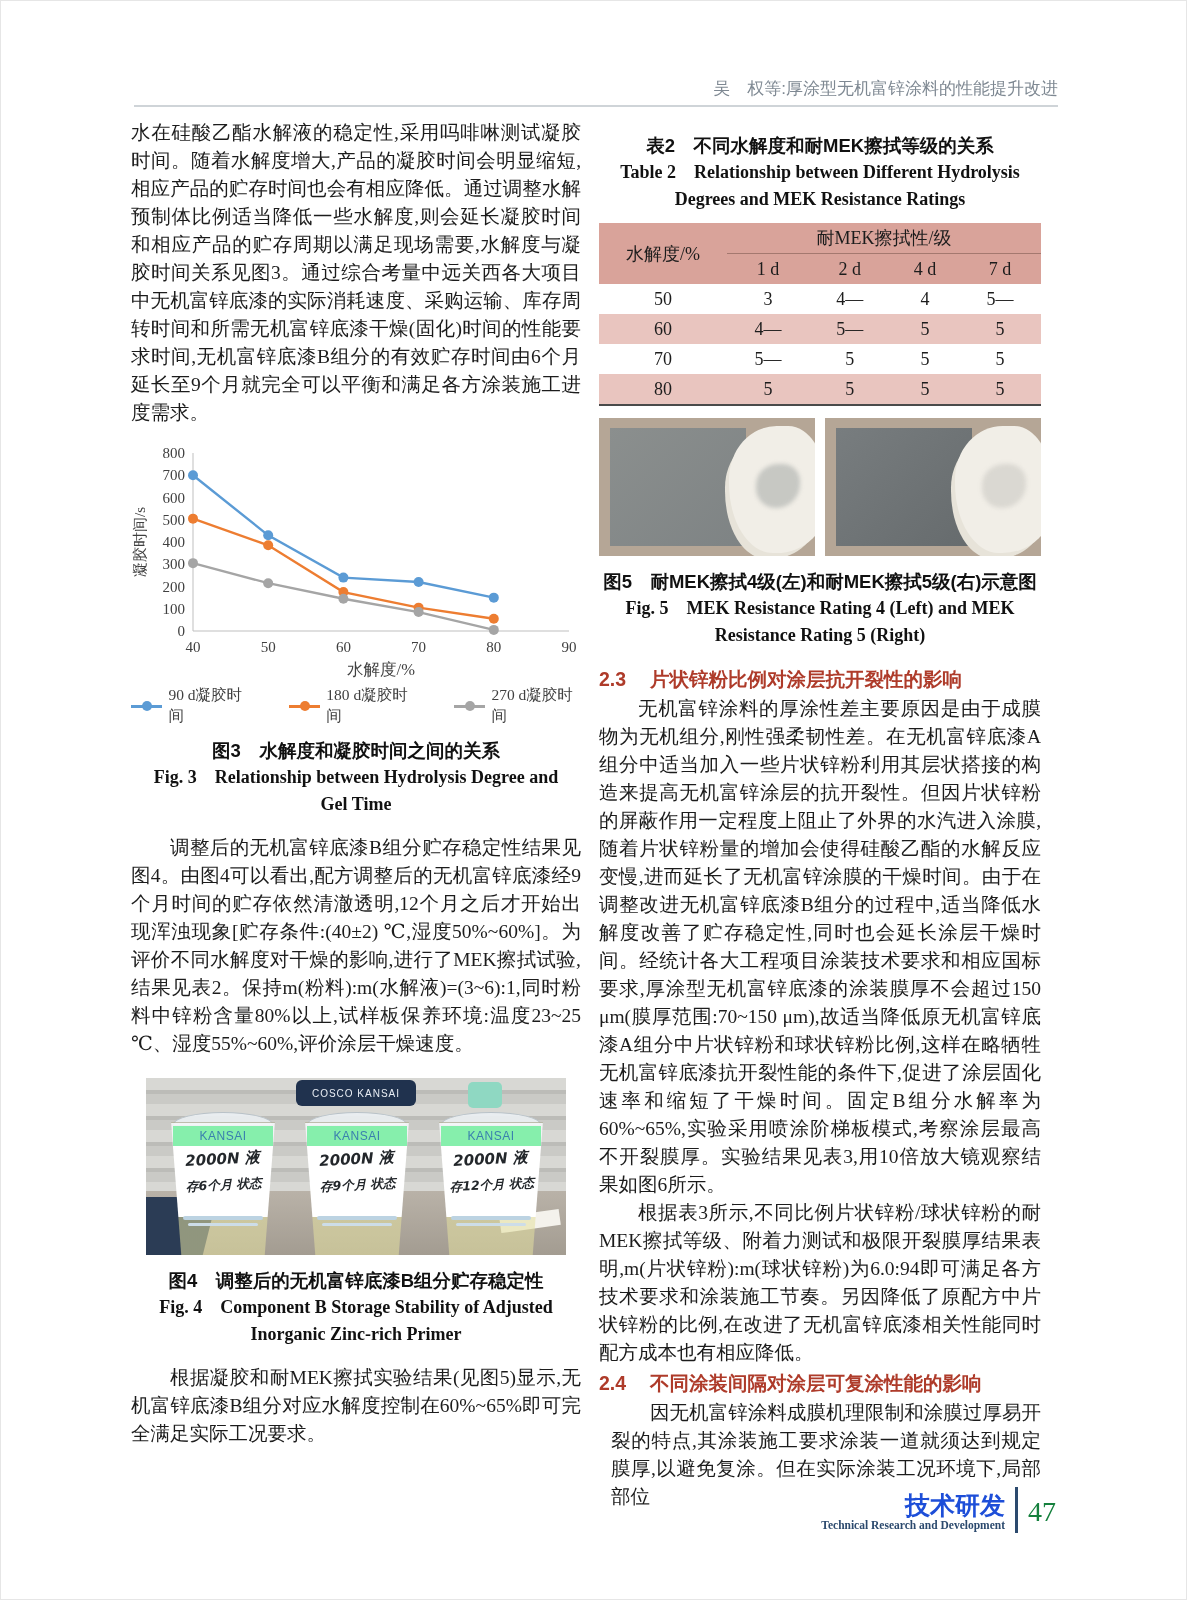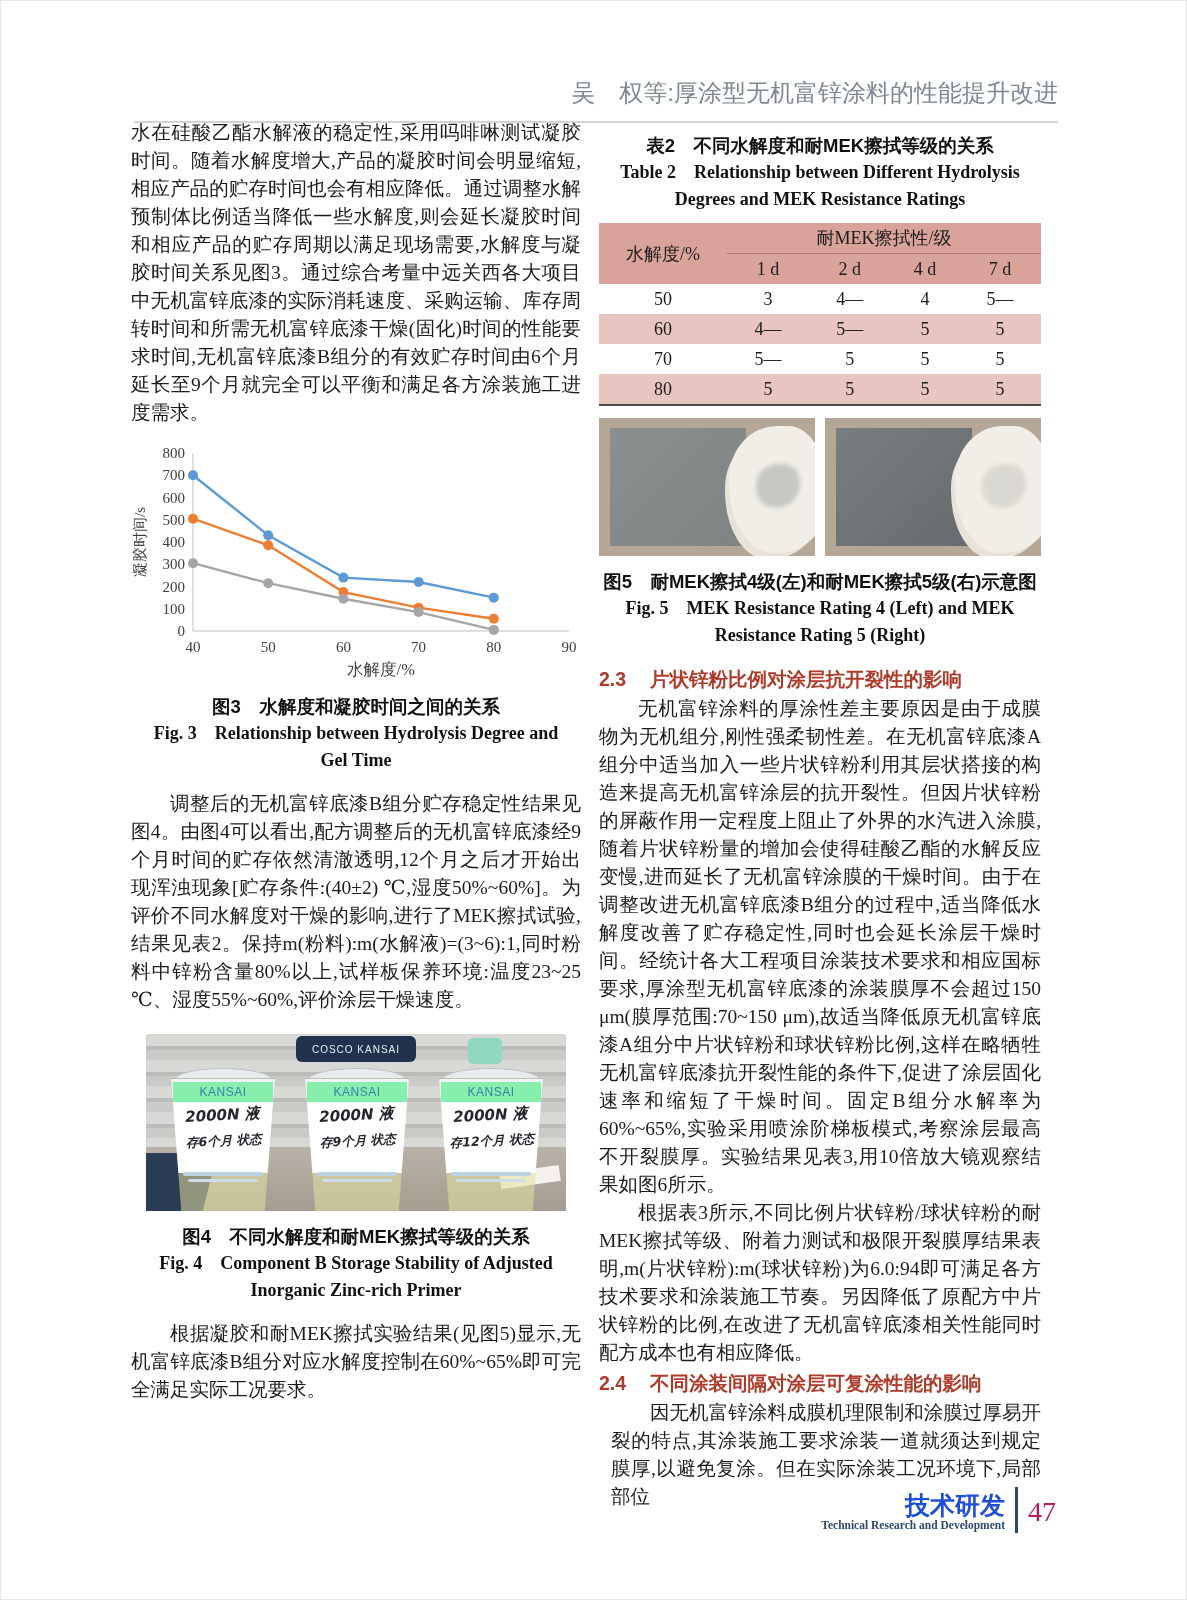--- a/index.html
+++ b/index.html
@@ -2,21 +2,21 @@
 <html><head>
 <meta charset="utf-8">
 <style>
   html,body{margin:0;padding:0;background:#fff;}
   .page{position:relative;width:1187px;height:1600px;margin:0 auto;background:#fff;
         border:1px solid #e6e6e6;box-sizing:border-box;overflow:hidden;
         font-family:"Liberation Serif","DejaVu Serif",serif;color:#1c1c1c;}
   
   .hdr{position:absolute;top:76px;left:133px;width:924px;text-align:right;
        font-family:"Liberation Sans","DejaVu Sans",sans-serif;
-       font-size:24px;color:#7e8892;padding-bottom:12px;border-bottom:2px solid #cfd4d8;}
+       font-size:17px;color:#7e8892;padding-bottom:5px;border-bottom:2px solid #cfd4d8;}
   
   .colL{position:absolute;left:130px;top:118px;width:450px;}
   .colR{position:absolute;left:598px;top:131px;width:442px;}
   .para{font-size:19.5px;line-height:28px;text-align:justify;text-justify:inter-ideograph;margin:0;}
   .indent{text-indent:2em;}
   .cap-cn{font-family:"Liberation Sans","DejaVu Sans",sans-serif;font-weight:bold;
           font-size:18.5px;text-align:center;line-height:27px;margin:0;color:#111;}
   .cap-en{font-weight:bold;font-size:18px;text-align:center;line-height:27px;margin:0;color:#111;}
   .sec-h{font-family:"Liberation Sans","DejaVu Sans",sans-serif;font-weight:bold;
          font-size:19.5px;color:#ae3b2a;line-height:28px;margin:0;}
@@ -77,21 +77,21 @@
   .cloth::after{content:"";position:absolute;left:28%;top:30%;width:44%;height:34%;
                 background:rgba(120,128,130,.35);border-radius:50% 40% 55% 45%;filter:blur(2px);}
   .p5.right .cloth::after{background:rgba(150,150,148,.25);}
   
   .ftr{position:absolute;right:130px;top:1486px;display:flex;align-items:flex-end;gap:10px;}
   .ftr .bar{width:3px;height:46px;background:#2c4a6e;}
   .ftr .cnblk{text-align:right;}
   .ftr .cn{font-family:"Liberation Sans","DejaVu Sans",sans-serif;font-weight:bold;
            font-size:25px;color:#1d4ed8;line-height:24px;}
   .ftr .en{font-size:11.5px;font-weight:bold;color:#2c4a6e;line-height:16px;}
-  .ftr .num{font-size:28px;color:#be185d;line-height:30px;padding-bottom:6px;}
+  .ftr .num{font-size:28px;color:#15803d;line-height:30px;padding-bottom:6px;}
 </style>
 </head>
 <body>
 
 <div class="page">
 
   <div class="hdr">
     <span>吴　权等:厚涂型无机富锌涂料的性能提升改进</span>
   </div>
 
@@ -131,20 +131,40 @@
           <circle cx="212.4" cy="153.0625" r="5" fill="#ED7D31"></circle>
           <circle cx="287.6" cy="168.6375" r="5" fill="#ED7D31"></circle>
           <circle cx="362.8" cy="179.7625" r="5" fill="#ED7D31"></circle>
           <polyline points="62,124.1375 137.2,144.1625 212.4,159.7375 287.6,173.0875 362.8,190.8875" fill="none" stroke="#A5A5A5" stroke-width="2.4"></polyline>
           <circle cx="62" cy="124.1375" r="5" fill="#A5A5A5"></circle>
           <circle cx="137.2" cy="144.1625" r="5" fill="#A5A5A5"></circle>
           <circle cx="212.4" cy="159.7375" r="5" fill="#A5A5A5"></circle>
           <circle cx="287.6" cy="173.0875" r="5" fill="#A5A5A5"></circle>
           <circle cx="362.8" cy="190.8875" r="5" fill="#A5A5A5"></circle>
         </svg>
+      <div class="legend-row" id="chart-legend">
+          <span class="legend-item">
+            <span class="legend-mark" style="background: rgb(91, 155, 213);">
+              <span class="legend-dot" style="background: rgb(91, 155, 213);"></span>
+            </span>
+            <span class="legend-label">90 d凝胶时间</span>
+          </span>
+          <span class="legend-item">
+            <span class="legend-mark" style="background: rgb(237, 125, 49);">
+              <span class="legend-dot" style="background: rgb(237, 125, 49);"></span>
+            </span>
+            <span class="legend-label">180 d凝胶时间</span>
+          </span>
+          <span class="legend-item">
+            <span class="legend-mark" style="background: rgb(165, 165, 165);">
+              <span class="legend-dot" style="background: rgb(165, 165, 165);"></span>
+            </span>
+            <span class="legend-label">270 d凝胶时间</span>
+          </span>
+        </div>
     </div>
 
     <p class="cap-cn" style="margin-top:10px;">图3　水解度和凝胶时间之间的关系</p>
     <p class="cap-en">Fig. 3　Relationship between Hydrolysis Degree and</p>
     <p class="cap-en">Gel Time</p>
 
     <p class="para indent" style="margin-top:16px;">调整后的无机富锌底漆B组分贮存稳定性结果见图4。由图4可以看出,配方调整后的无机富锌底漆经9个月时间的贮存依然清澈透明,12个月之后才开始出现浑浊现象[贮存条件:(40±2) ℃,湿度50%~60%]。为评价不同水解度对干燥的影响,进行了MEK擦拭试验,结果见表2。保持m(粉料):m(水解液)=(3~6):1,同时粉料中锌粉含量80%以上,试样板保养环境:温度23~25 ℃、湿度55%~60%,评价涂层干燥速度。</p>
 
     <div class="photo photo4">
       <div class="steps"></div>
@@ -182,21 +202,21 @@
         <div class="band">KANSAI</div>
         <div class="hand">
           <div class="l1">2000N 液</div>
           <div class="l2">存12个月 状态</div>
         </div>
         <div class="fine"></div>
         <div class="fine2"></div>
       </div>
     </div>
 
-    <p class="cap-cn" style="margin-top:12px;">图4　不同水解度和耐MEK擦拭等级的关系</p>
+    <p class="cap-cn" style="margin-top:12px;">图4　调整后的无机富锌底漆B组分贮存稳定性</p>
     <p class="cap-en">Fig. 4　Component B Storage Stability of Adjusted</p>
     <p class="cap-en">Inorganic Zinc-rich Primer</p>
 
     <p class="para indent" style="margin-top:16px;">根据凝胶和耐MEK擦拭实验结果(见图5)显示,无机富锌底漆B组分对应水解度控制在60%~65%即可完全满足实际工况要求。</p>
   </div>
 
   <div class="colR">
     <p class="cap-cn">表2　不同水解度和耐MEK擦拭等级的关系</p>
     <p class="cap-en">Table 2　Relationship between Different Hydrolysis</p>
     <p class="cap-en">Degrees and MEK Resistance Ratings</p>

